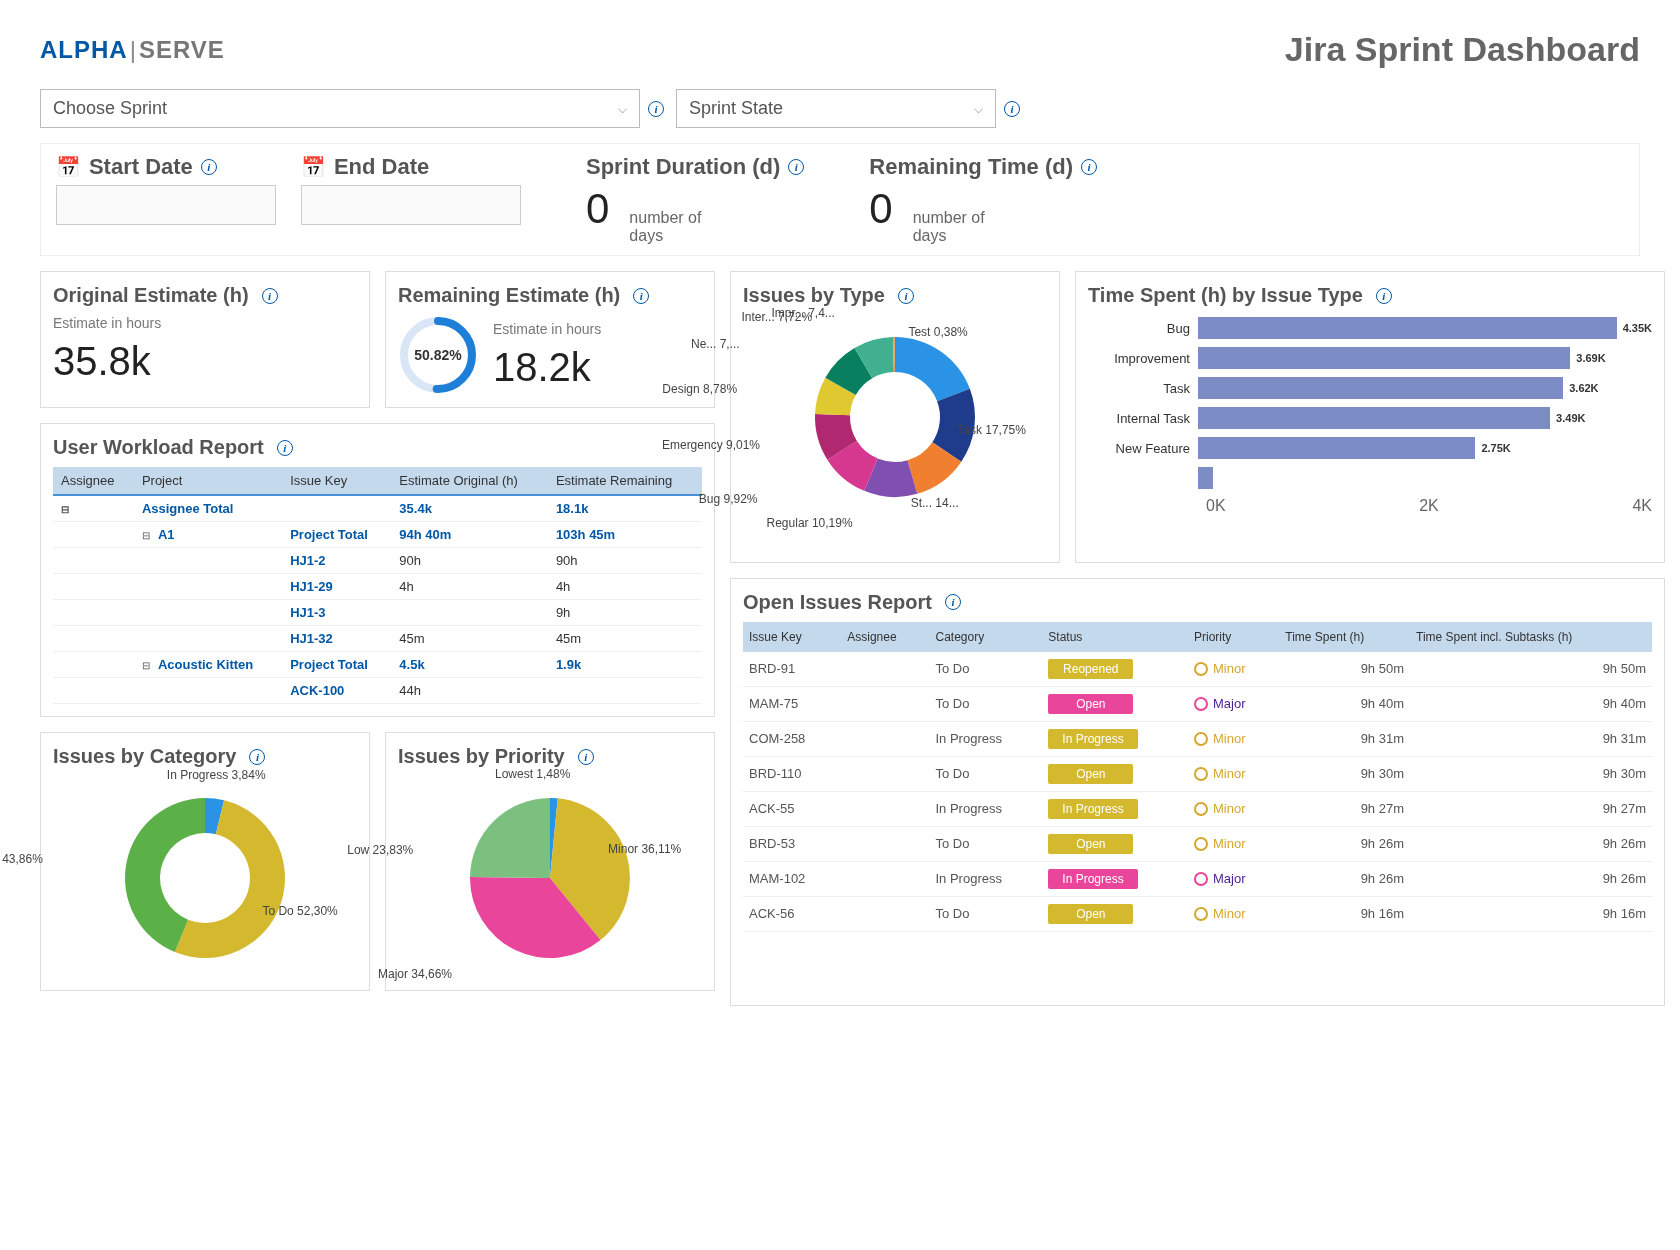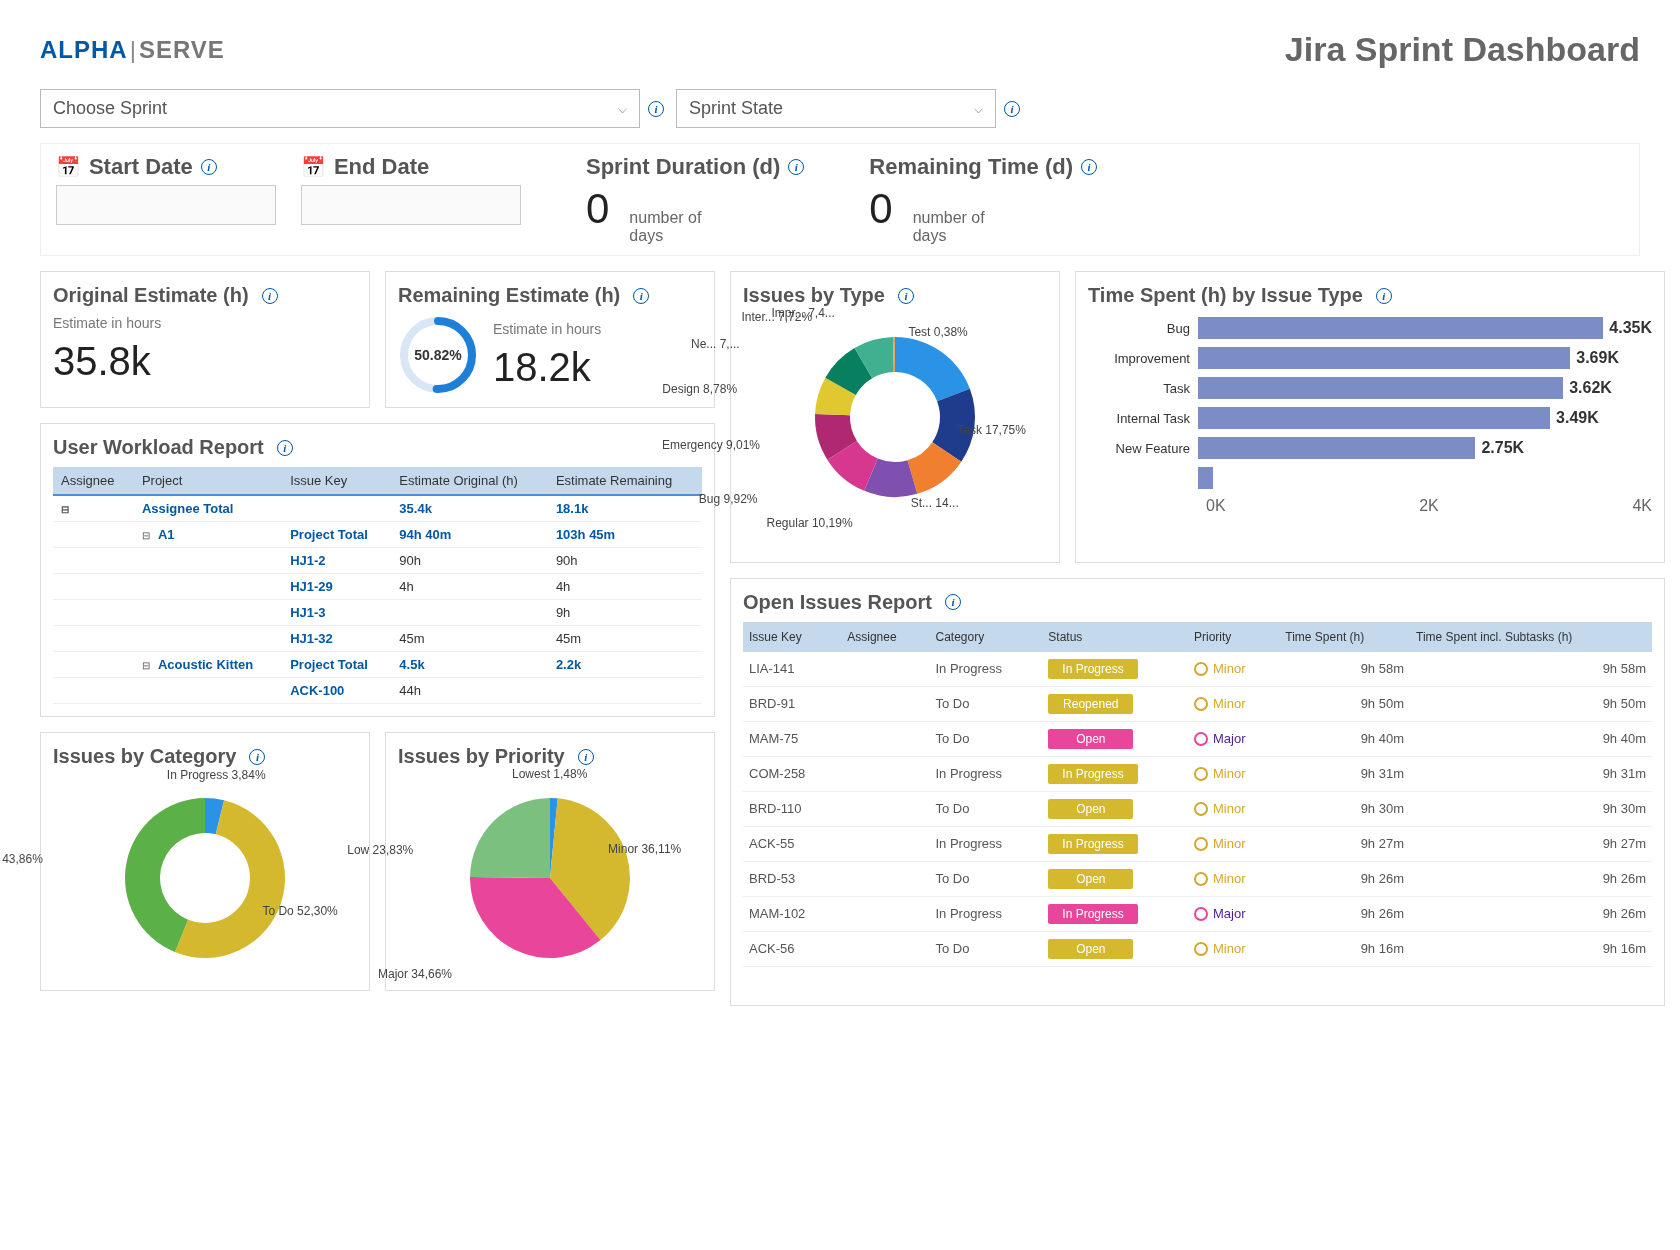--- a/index.html
+++ b/index.html
@@ -44,21 +44,21 @@
 .bold-row td { font-weight: 700; color: #0058a6; }
 .collapse-icon { font-size: 10px; color: #555; margin-right: 4px; }
 .donut-wrap { position: relative; display: flex; justify-content: center; margin-top: 10px; }
 .donut-wrap svg { display: block; }
 .pie-label { position: absolute; font-size: 12px; color: #444; white-space: nowrap; }
 .bar-chart { margin-top: 10px; }
 .bar-row { display: flex; align-items: center; margin-bottom: 8px; }
 .bar-cat { width: 110px; text-align: right; padding-right: 8px; font-size: 13px; color: #333; }
 .bar-track { flex: 1; display: flex; align-items: center; position: relative; }
 .bar-fill { background: #7c8dc5; height: 22px; }
-.bar-value { font-size: 16px; font-weight: 700; margin-left: 6px; }
+.bar-value { font-size: 11px; font-weight: 700; margin-left: 6px; }
 .bar-axis { display: flex; justify-content: space-between; margin-left: 118px; font-size: 16px; color: #666; margin-top: 4px; }
 .open-table { width: 100%; border-collapse: collapse; font-size: 13px; }
 .open-table th { background: #c5d9ed; text-align: left; padding: 8px 6px; font-weight: 400; font-size: 12px; color: #333; }
 .open-table td { padding: 7px 6px; border-bottom: 1px solid #eee; color: #555; }
 .pill { padding: 3px 14px; border-radius: 2px; color: #fff; font-size: 12px; display: inline-block; min-width: 85px; text-align: center; }
 .pill-yellow { background: #d4b82e; }
 .pill-pink { background: #e8459b; }
 .prio { display: flex; align-items: center; gap: 5px; }
 .prio-dot { width: 14px; height: 14px; border-radius: 50%; border: 2px solid; }
 .prio-minor { border-color: #d4a82e; color: #d4a82e; }
@@ -305,21 +305,21 @@
               <td></td>
               <td class="bold-blue">HJ1-32</td>
               <td>45m</td>
               <td>45m</td>
             </tr>
             <tr>
               <td></td>
               <td><span class="collapse-icon">⊟</span> <span class="bold-blue">Acoustic Kitten</span></td>
               <td class="bold-blue">Project Total</td>
               <td class="bold-blue">4.5k</td>
-              <td class="bold-blue">2.2k</td>
+              <td class="bold-blue">1.9k</td>
             </tr>
             <tr>
               <td></td>
               <td></td>
               <td class="bold-blue">ACK-100</td>
               <td>44h</td>
               <td></td>
             </tr>
           </tbody>
         </table>
@@ -338,31 +338,20 @@
               <th>Issue Key</th>
               <th>Assignee</th>
               <th>Category</th>
               <th>Status</th>
               <th>Priority</th>
               <th>Time Spent (h)</th>
               <th>Time Spent incl. Subtasks (h)</th>
             </tr>
           </thead>
           <tbody>
-            <tr>
-      <td>LIA-141</td>
-              <td></td>
-              <td>In Progress</td>
-      <td><span class="pill pill-yellow">In Progress</span></td>
-      <td>
-                <span class="prio prio-minor"><span class="prio-dot prio-minor"></span>Minor</span>
-              </td>
-      <td style="text-align:right">9h 58m</td>
-              <td style="text-align:right">9h 58m</td>
-    </tr>
             <tr>
       <td>BRD-91</td>
               <td></td>
               <td>To Do</td>
       <td><span class="pill pill-yellow">Reopened</span></td>
       <td>
                 <span class="prio prio-minor"><span class="prio-dot prio-minor"></span>Minor</span>
               </td>
       <td style="text-align:right">9h 50m</td>
               <td style="text-align:right">9h 50m</td>
@@ -471,20 +460,20 @@
       <span>Issues by Priority</span>
       <span class="info-icon">i</span>
     </div>
     <div class="donut-wrap" id="pie-prio">
         <svg width="200" height="200">
           <path d="M100,100 L100,20 A80,80 0 0 1 107.73072691824925,20.374401972007405 Z" fill="#2a93e6"></path>
           <path d="M100,100 L107.73072691824925,20.374401972007405 A80,80 0 0 1 150.51349769030645,162.03536532568663 Z" fill="#d4b82e"></path>
           <path d="M100,100 L150.51349769030645,162.03536532568663 A80,80 0 0 1 20.006175261510023,99.0060162437202 Z" fill="#e8459b"></path>
           <path d="M100,100 L20.006175261510023,99.0060162437202 A80,80 0 0 1 99.99999999999999,20 Z" fill="#7cc080"></path>
         </svg>
-        <div class="pie-label" style="left: 114px; top: -10.8771px;">Lowest 1,48%</div>
+        <div class="pie-label" style="left: 97px; top: -10.8771px;">Lowest 1,48%</div>
         <div class="pie-label" style="left: 210.089px; top: 63.6433px;">Minor 36,11%</div>
         <div class="pie-label" style="left: -20.0128px; top: 188.551px;">Major 34,66%</div>
         <div class="pie-label" style="left: -50.8105px; top: 19.294px; margin-top: 46px;">Low 23,83%</div>
       </div>
   </div>
 
 </div>
 
 </body></html>

